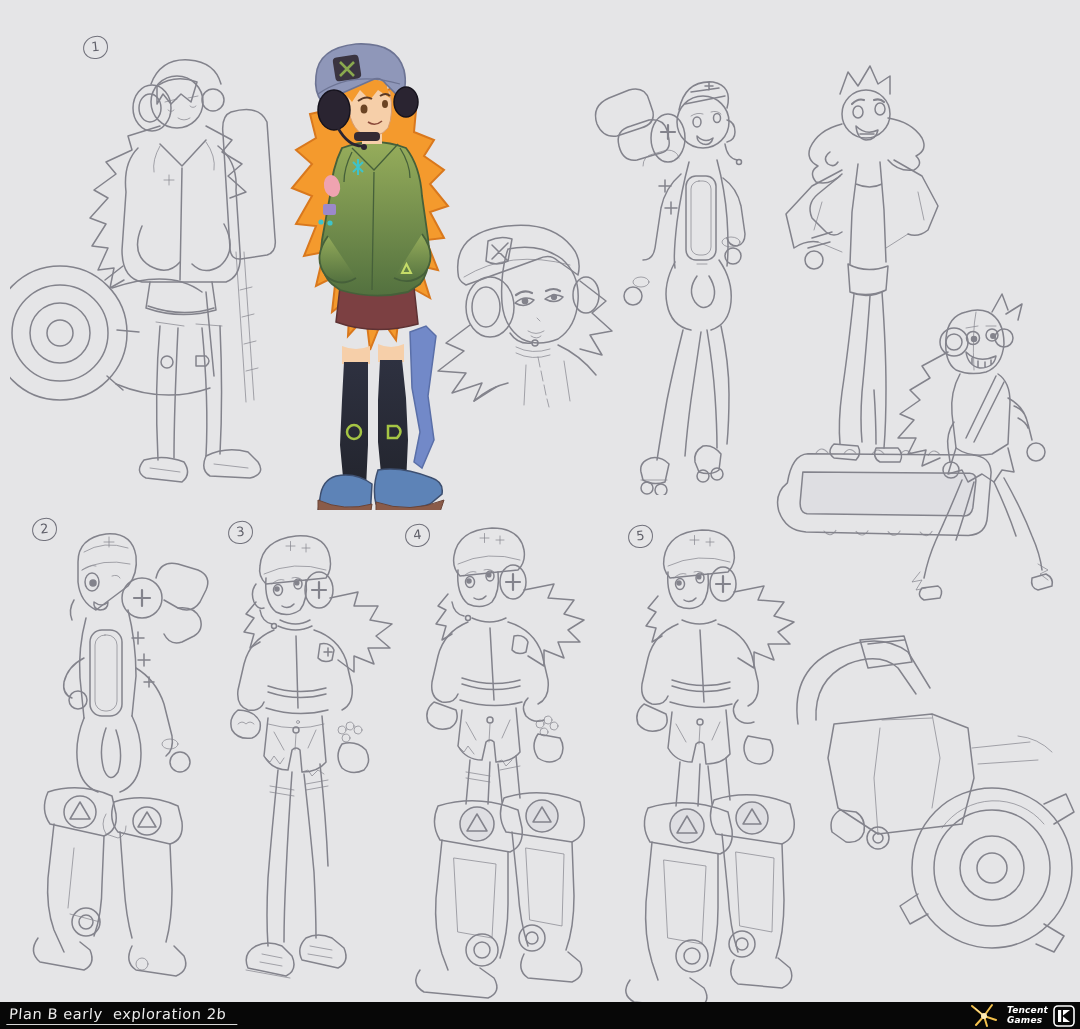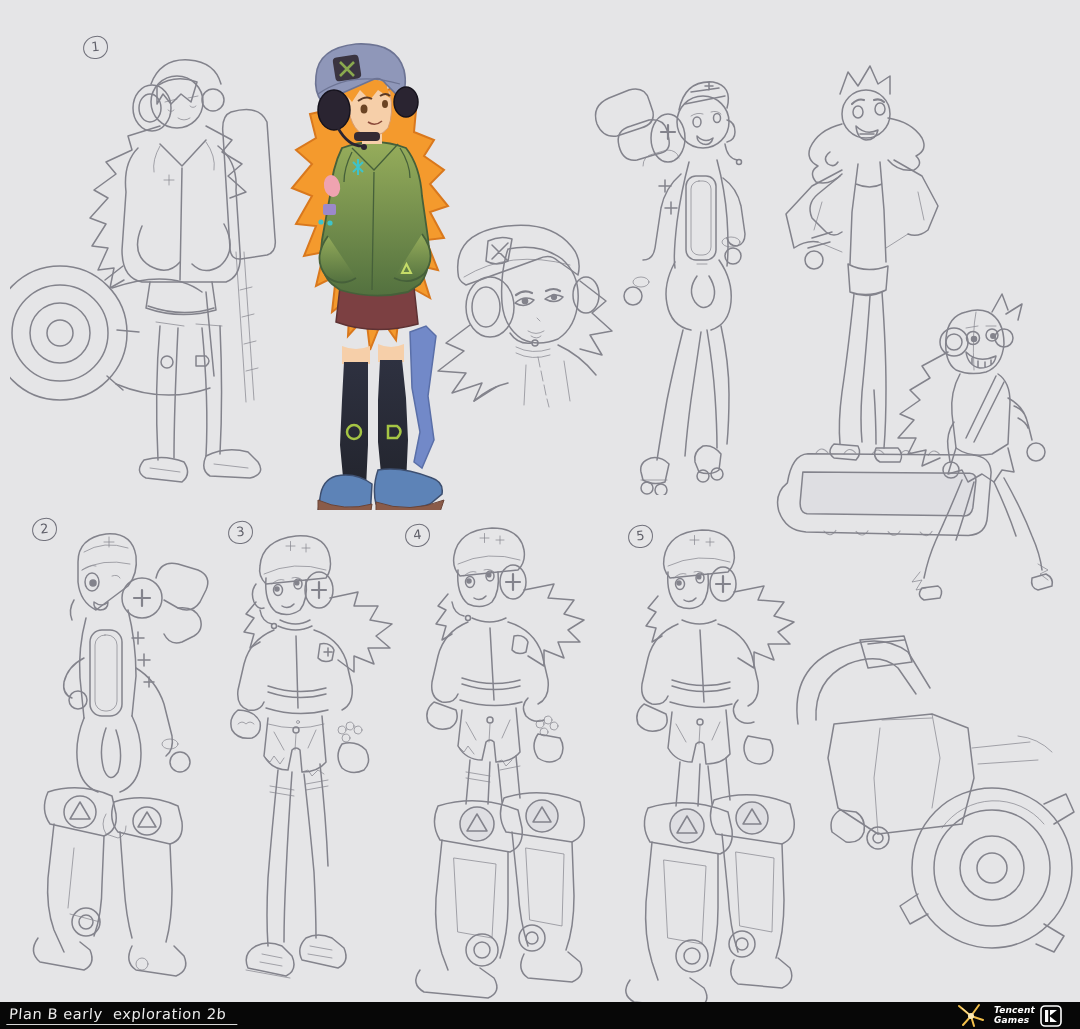--- a/index.html
+++ b/index.html
@@ -12,21 +12,21 @@
   .bold{stroke-width:2.2;}
   .shade{fill:#d9d9de;opacity:.55;stroke:none;}
   .num{position:absolute;width:23px;height:21px;border:1.4px solid #72727c;
        border-radius:55% 45% 52% 48%;color:#5f5f69;font-size:13px;line-height:20px;
        text-align:center;transform:rotate(-6deg);background:transparent;}
   .bar{position:absolute;left:0;right:0;bottom:0;height:27px;background:var(--bar_color,#070707);
        display:flex;align-items:center;}
   .caption{color:#ececec;font-size:14.5px;letter-spacing:.6px;margin-left:7px;
            border-bottom:1.2px solid #d8d8d8;padding:0 12px 2px 2px;transform:skewX(-4deg);
            white-space:pre;}
-  .brand{margin-left:auto;display:flex;align-items:center;gap:5px;padding-right:18px;}
+  .brand{margin-left:auto;display:flex;align-items:center;gap:5px;padding-right:5px;}
   .tname{color:#fff;font-weight:bold;font-size:9px;line-height:1.1;font-style:italic;letter-spacing:.2px;}
 </style>
 </head>
 <body>
 
 <div class="board" style="--hair: #f49a2d; --hair_shadow: #d9781d; --beanie: #8f97b9; --beanie_patch: #3a3440; --headphones: #2a2431; --skin: #f6cfa9; --jacket_light: #96ad5b; --jacket_dark: #53713f; --jacket_accent: #3ec3cb; --patch_pink: #efa3b0; --patch_purple: #9c89cb; --shorts: #7c4042; --stockings: #23252e; --stocking_glyph: #a5c544; --boots: #5d83b7; --boot_sole: #8a5b49; --ribbon: #7289c8; --background_color: #e5e5e7; --sketch_line_color: #83838c; --bar_color: #070707;">
 
   <div class="num" style="left:83px;top:36px;">1</div>
   <div class="num" style="left:32px;top:518px;">2</div>
   <div class="num" style="left:228px;top:521px;">3</div>

